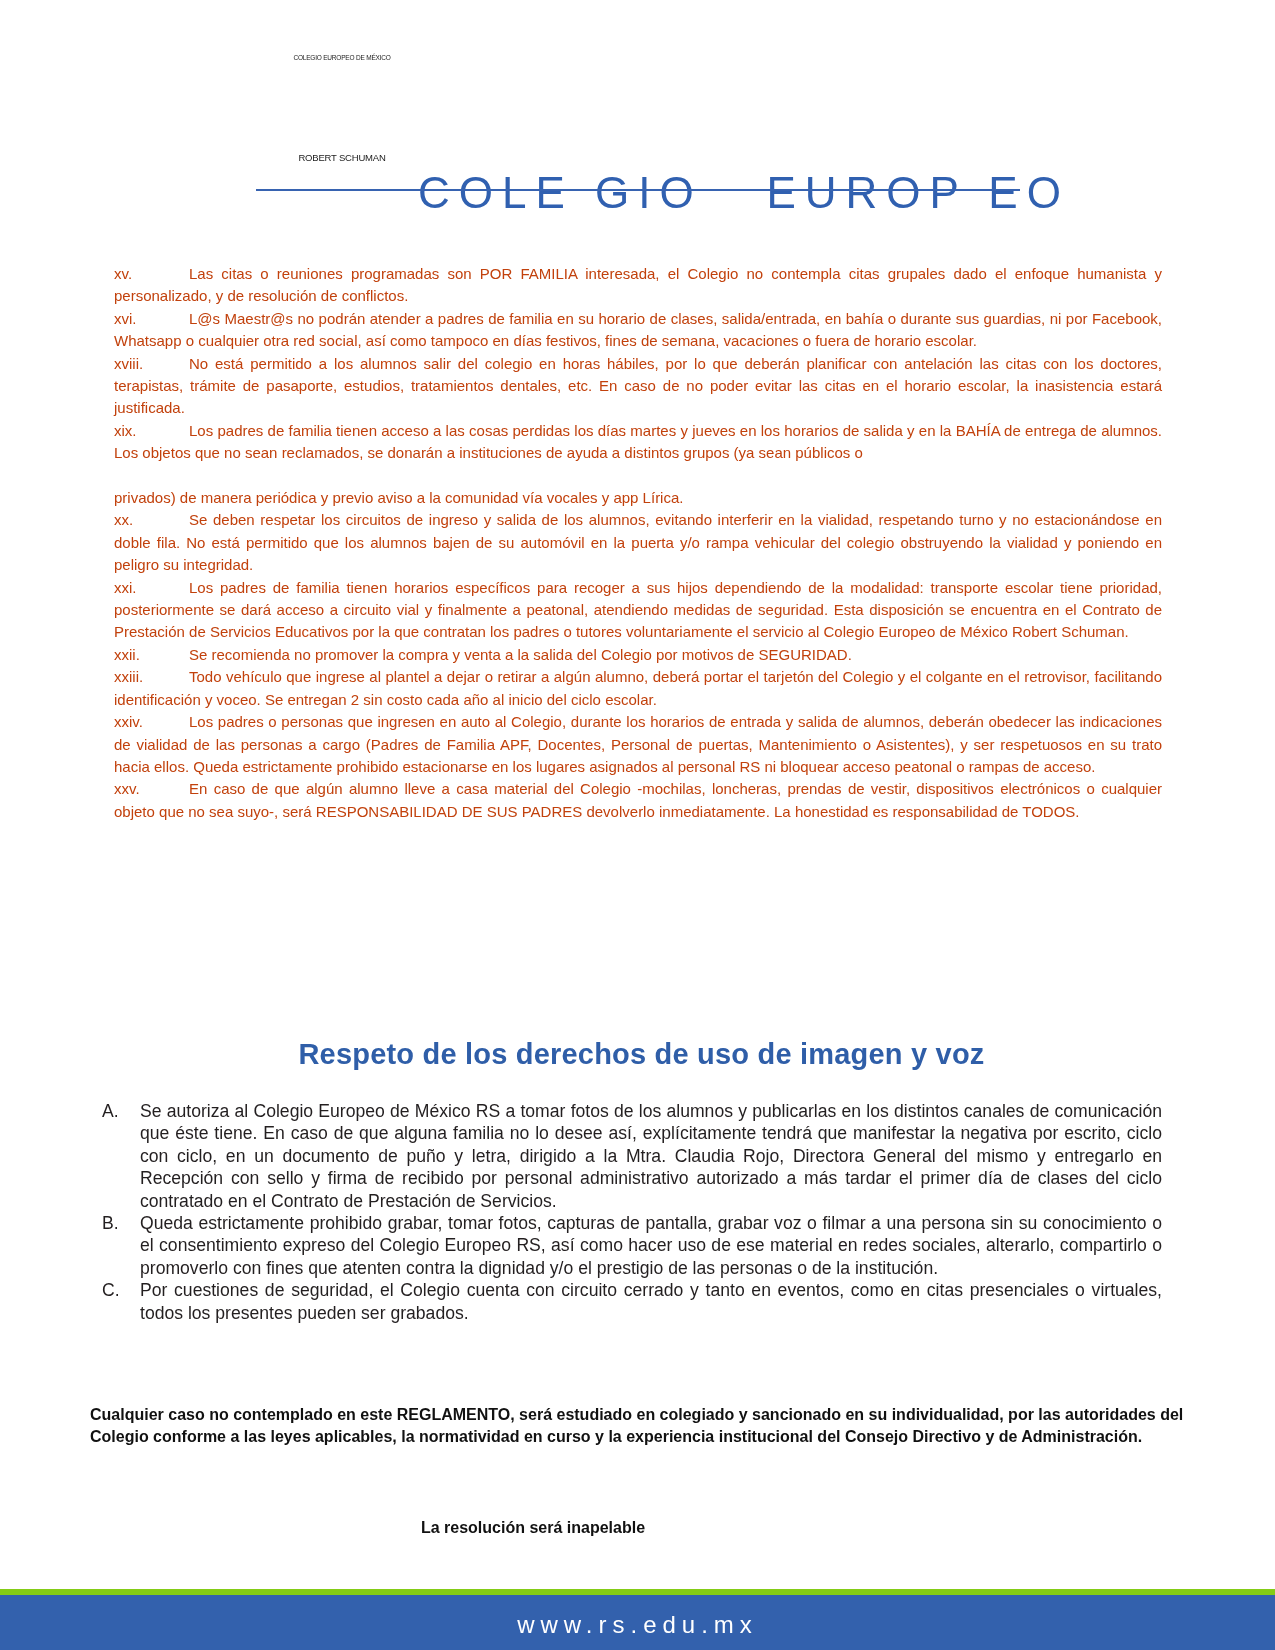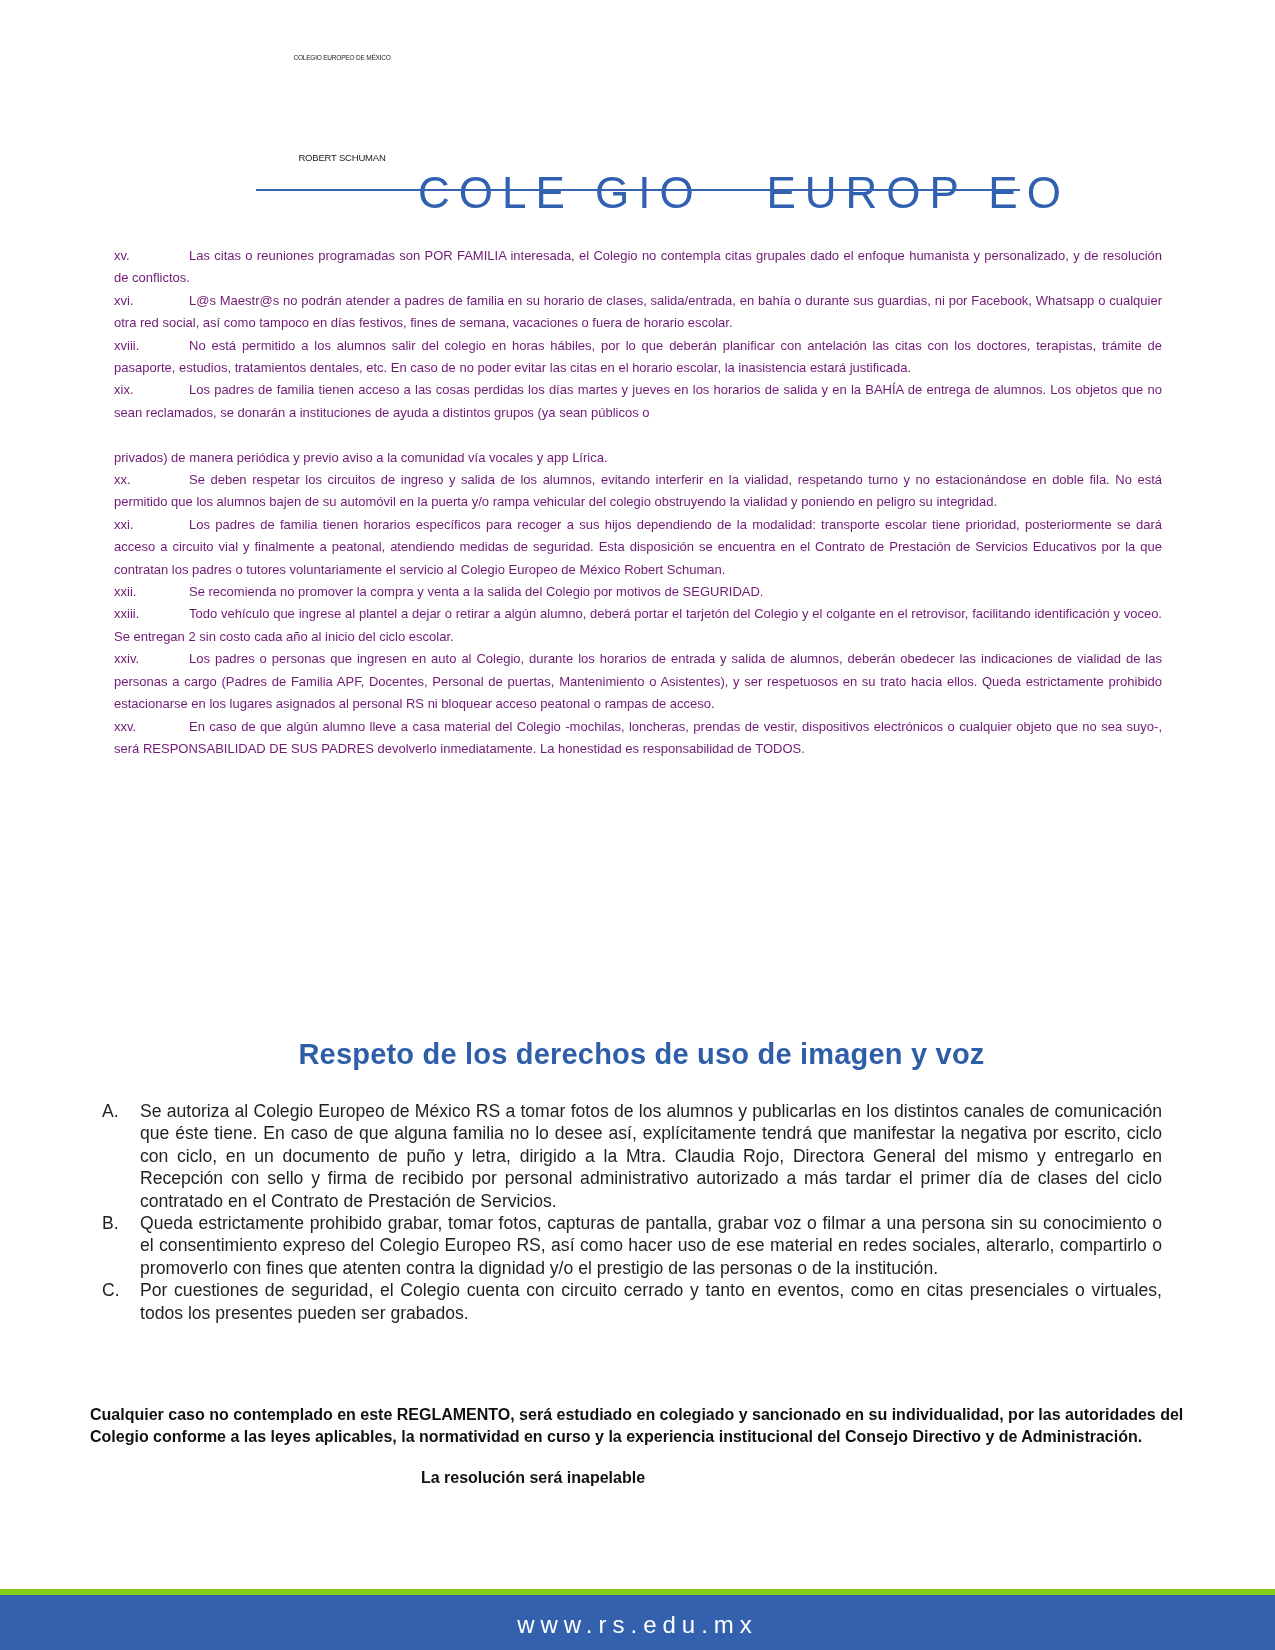--- a/index.html
+++ b/index.html
@@ -7,33 +7,33 @@
          font-family: "Liberation Sans", sans-serif; color: #231f20; }
   .header { position: absolute; left: 0; top: 0; width: 1275px; height: 200px; }
   .logo { position: absolute; left: 290px; top: 54px; width: 104px; height: 110px; }
   .logo-top { position: absolute; left: 0; top: 0; width: 104px; font-size: 6.5px; line-height: 8px; letter-spacing: -0.2px; color: #222; white-space: nowrap; text-align: center; }
   .logo-box { position: absolute; left: 2px; top: 9px; width: 100px; height: 88px; background: #2f82c8; }
   .logo-box svg { width: 100%; height: 100%; display: block; }
   .logo-bottom { position: absolute; left: 0; top: 98px; width: 104px; font-size: 9.5px; line-height: 11px; color: #222; text-align: center; white-space: nowrap; letter-spacing: -0.2px; }
   .brand { position: absolute; left: 418px; top: 58px; color: #3060b0; font-size: 44px; line-height: 54px; letter-spacing: 9px; font-weight: normal; white-space: pre; }
   .header-rule { position: absolute; left: 256px; top: 189px; width: 764px; height: 2px; background: #3763b1; }
 
-  .body-text { position: absolute; left: 114px; top: 245px; width: 1048px; font-size: 13px; line-height: 22.4px; color: #701a75; }
+  .body-text { position: absolute; left: 114px; top: 263px; width: 1048px; font-size: 15px; line-height: 22.4px; color: #c2410c; }
   .item { text-align: justify; margin: 0; }
   .item .num { display: inline-block; width: 75px; }
   .gap { height: 22.4px; }
 
   .section-title { position: absolute; left: 0; top: 1030px; width: 1275px; text-align: center; color: #2f5ea8; font-weight: bold; font-size: 29px; line-height: 40px; letter-spacing: 0.2px; }
 
   .list-ab { position: absolute; left: 102px; top: 1100px; width: 1060px; font-size: 17.6px; line-height: 22.4px; }
   .li { position: relative; padding-left: 38px; text-align: justify; margin: 0; }
   .li .marker { position: absolute; left: 0; top: 0; }
 
   .closing { position: absolute; left: 90px; top: 1404px; width: 1100px; text-align: left; font-weight: bold; font-size: 16px; line-height: 22px; color: #111; }
-  .closing-final { position: absolute; left: 0; top: 1468px; width: 1066px; text-align: center; font-weight: bold; font-size: 16px; line-height: 20px; color: #111; }
+  .closing-final { position: absolute; left: 0; top: 1518px; width: 1066px; text-align: center; font-weight: bold; font-size: 16px; line-height: 20px; color: #111; }
 
   .footer { position: absolute; left: 0; top: 1589px; width: 1275px; height: 61px; background: #3361ad; border-top: 6px solid #84cc16; }
   .footer-url { position: absolute; left: 0; top: 15px; width: 1275px; text-align: center; color: #ffffff; font-size: 24px; letter-spacing: 6px; line-height: 30px; }
 </style>
 </head>
 <body>
 
 <div class="header">
   <div class="logo">
     <div class="logo-top">COLEGIO EUROPEO DE MÉXICO</div>

